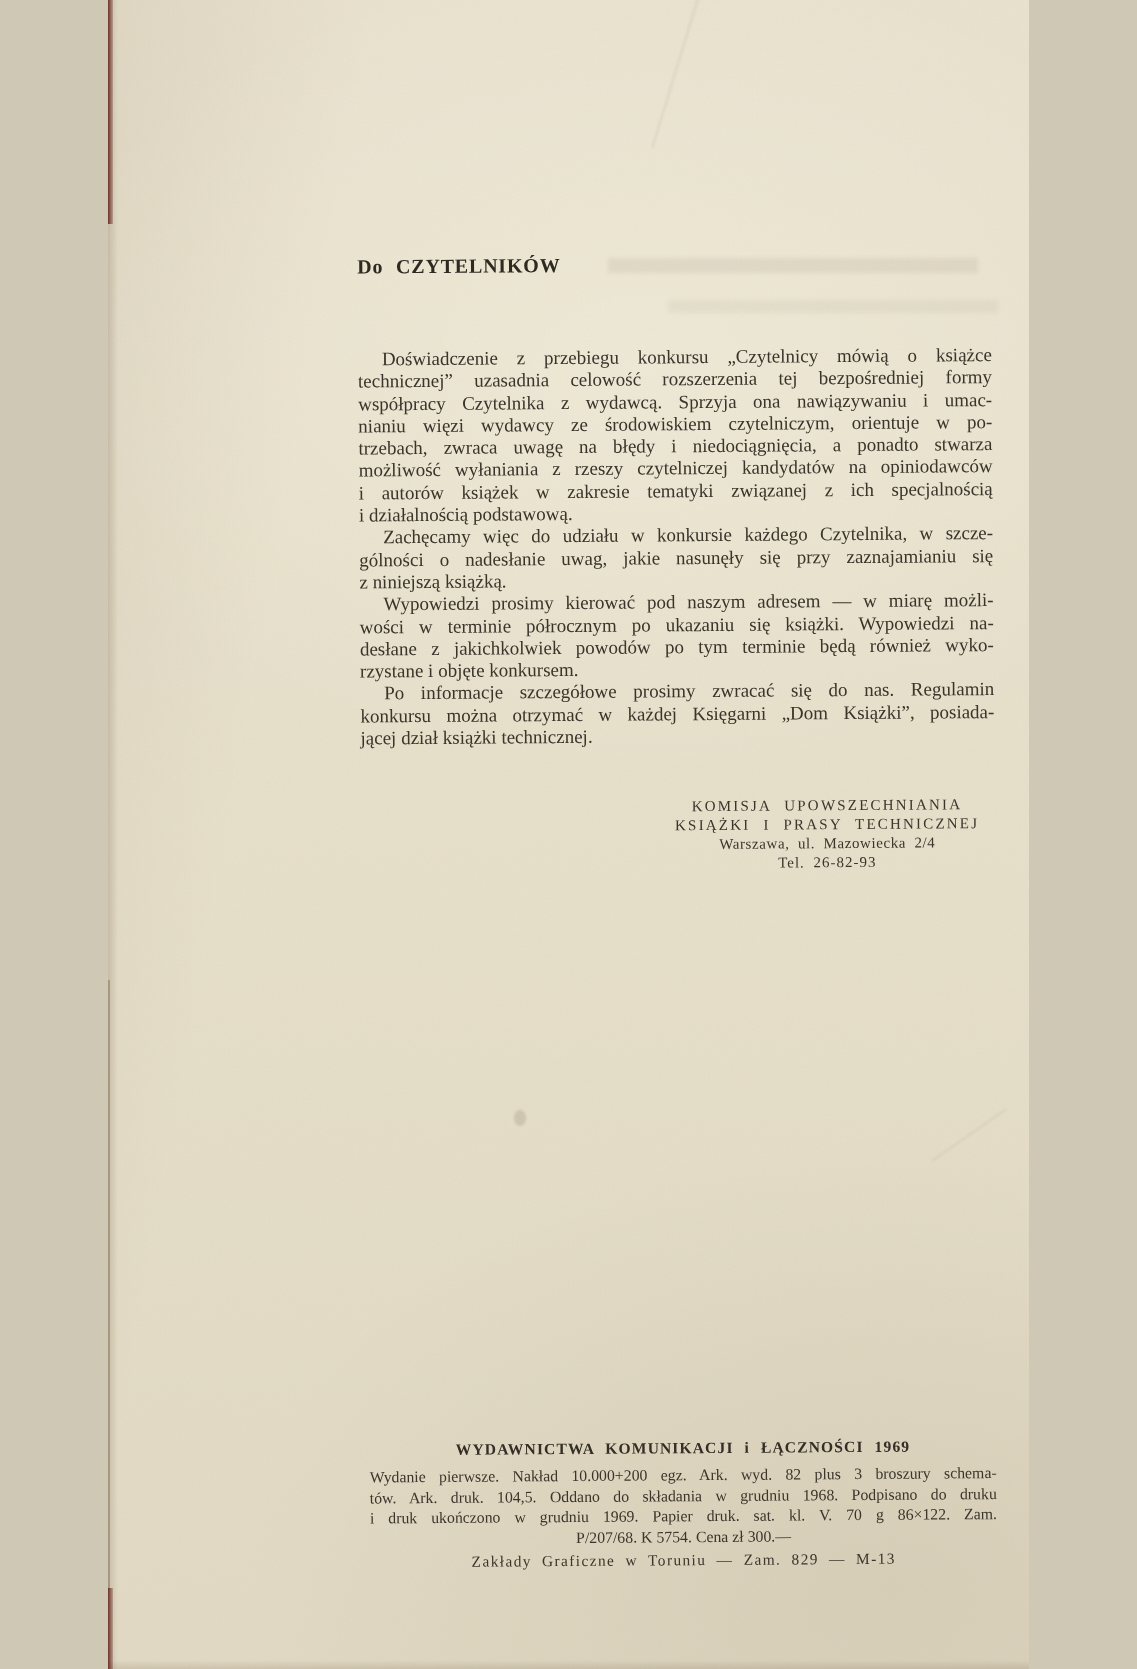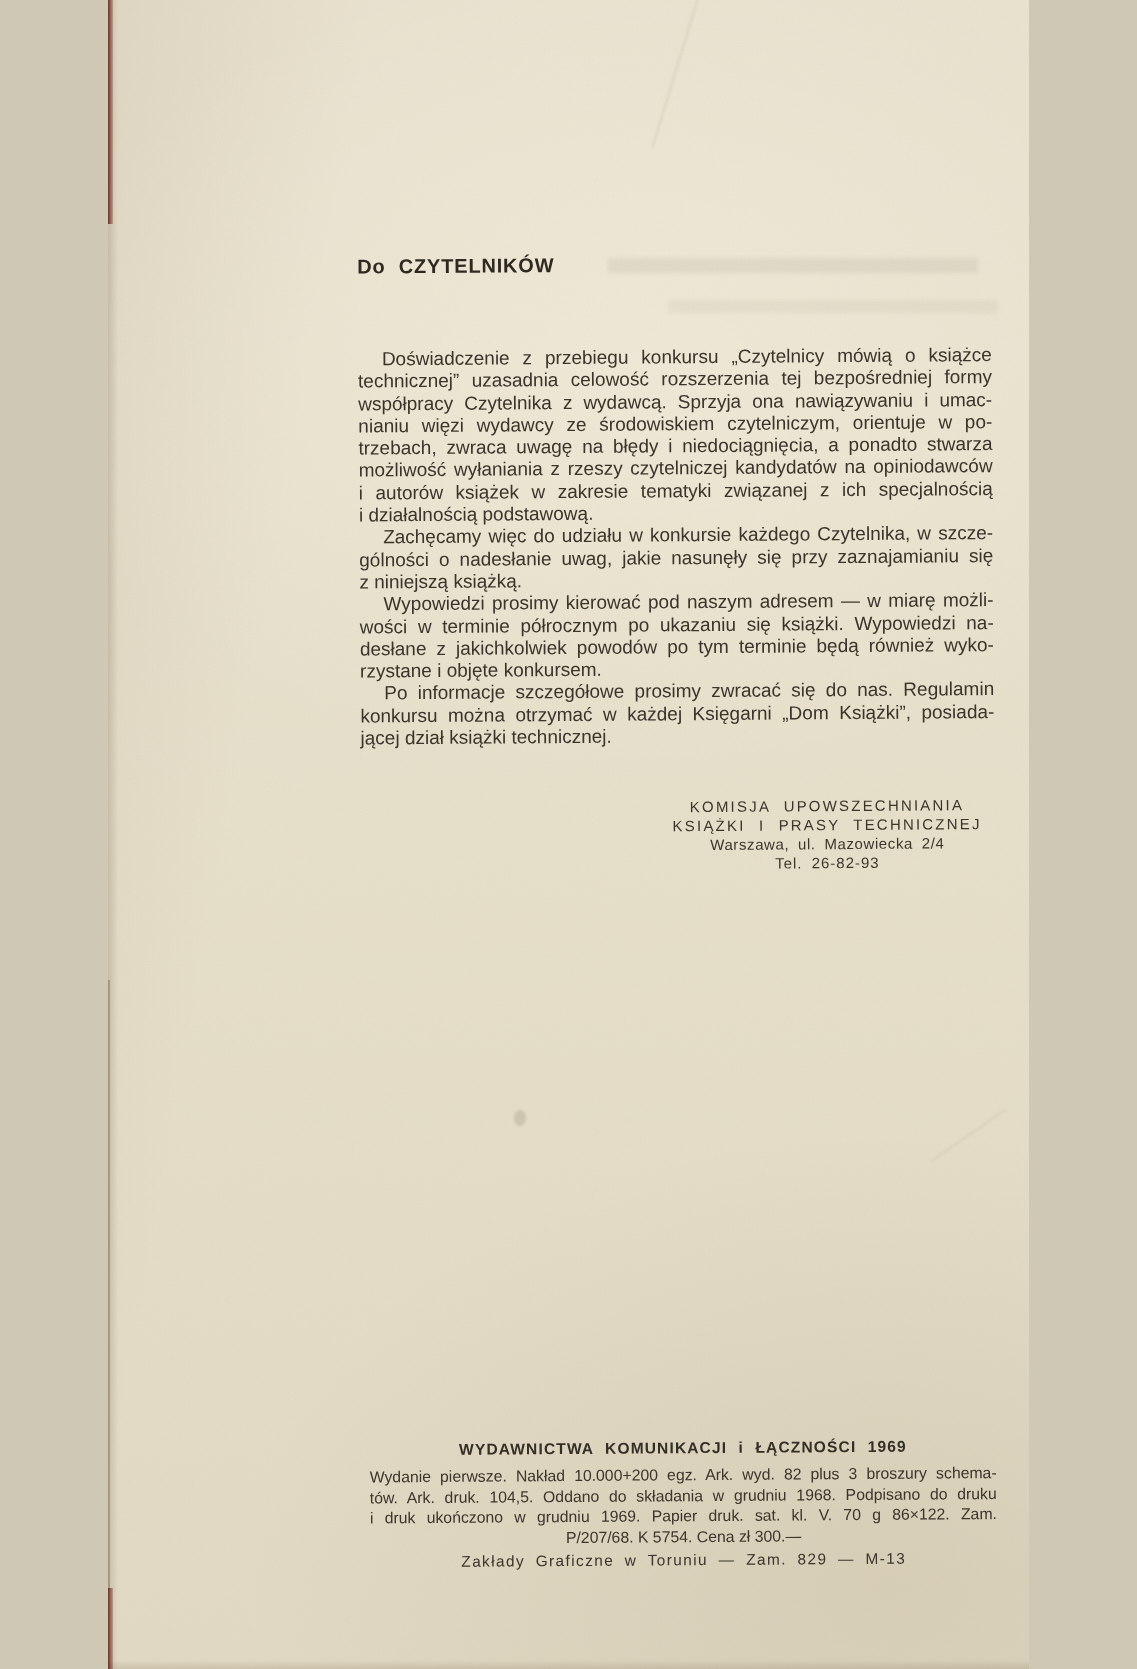--- a/index.html
+++ b/index.html
@@ -6,21 +6,21 @@
   .page{
     position:relative;
     width:921px;height:1669px;
     margin:0 auto;
     overflow:hidden;
     background:
       radial-gradient(ellipse 900px 600px at 58% 22%, rgba(255,252,238,0.30), rgba(255,252,238,0) 70%),
       radial-gradient(ellipse 1000px 700px at 85% 95%, rgba(120,100,70,0.10), rgba(120,100,70,0) 65%),
       linear-gradient(100deg, rgba(130,108,78,0.10), rgba(130,108,78,0) 22%),
       linear-gradient(to bottom, #eae3d0 0%, #e7e0cb 50%, #e2dac4 100%);
-    font-family:Liberation Sans, sans-serif;
+    font-family:Liberation Serif, serif;
     color:#38322a;
   }
   .texture{position:absolute;inset:0;width:100%;height:100%;opacity:.55;pointer-events:none;}
   .tilt{position:absolute;inset:0;transform:rotate(-0.4deg);transform-origin:50% 40%;}
 
   .heading{
     position:absolute;left:252px;top:254px;
     font-size:20px;font-weight:bold;color:#2e2a22;
     letter-spacing:0.8px;word-spacing:7px;
   }

